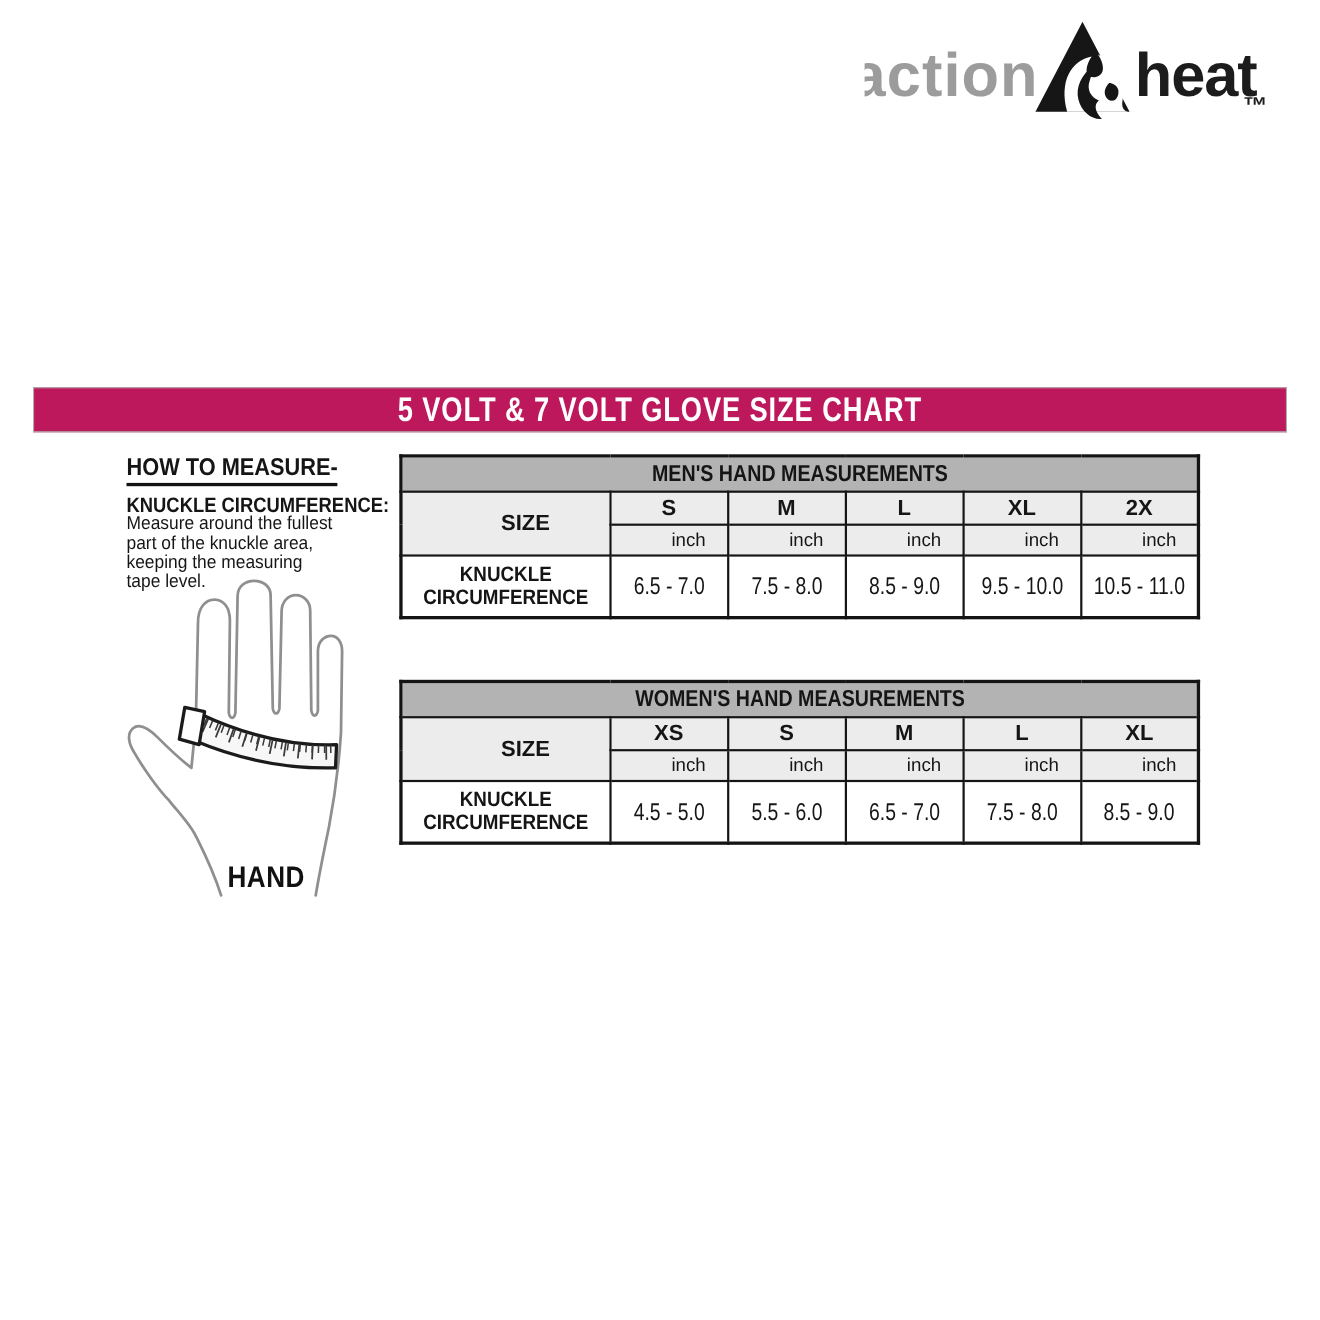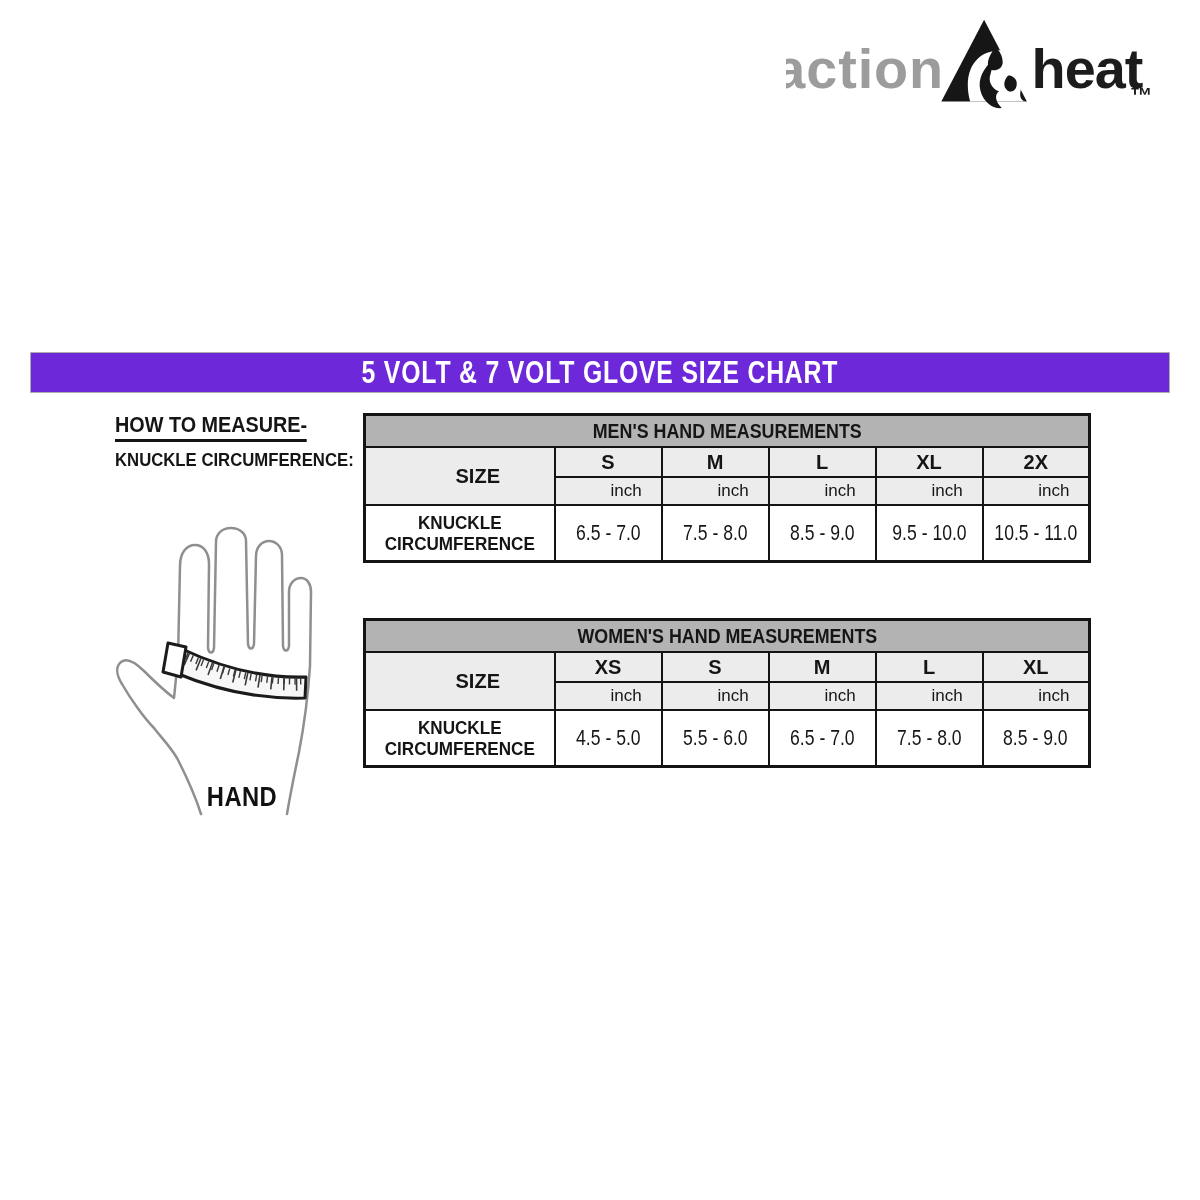--- a/index.html
+++ b/index.html
@@ -5,21 +5,21 @@
   html,body{margin:0;padding:0;background:#fff;}
   .canvas{
     position:relative;width:1200px;height:912px;background:#ffffff;overflow:hidden;
     font-family:"Liberation Sans",sans-serif;color:#151515;
   }
   
   .logo{position:absolute;left:786px;top:16px;width:372px;height:98px;}
   
   .banner{
     position:absolute;left:30px;top:352px;width:1140px;height:41px;
-    background:#6d28d9;border:1px solid #adadad;box-sizing:border-box;
+    background:#be185d;border:1px solid #adadad;box-sizing:border-box;
     display:flex;align-items:center;justify-content:center;
   }
   .banner .txt{
     color:#ffffff;font-size:31px;font-weight:bold;letter-spacing:1px;
     display:inline-block;transform:scaleX(.8);transform-origin:center;white-space:nowrap;
   }
   
   .howto-heading{
     position:absolute;left:115px;top:412px;font-size:22px;font-weight:bold;
     border-bottom:3px solid #141414;padding-bottom:1px;
@@ -83,20 +83,26 @@
     <text x="264" y="77" font-family="Liberation Sans, sans-serif" font-size="60" font-weight="bold" fill="#1c1c1c" letter-spacing="-1">heat</text>
     <text x="394" y="94" text-anchor="end" font-family="Liberation Sans, sans-serif" font-size="24" font-weight="bold" fill="#1c1c1c">™</text>
   </svg>
 
   <div class="banner">
     <span class="txt">5 VOLT &amp; 7 VOLT GLOVE SIZE CHART</span>
   </div>
 
   <div class="howto-heading">HOW TO MEASURE-</div>
   <div class="howto-sub">KNUCKLE CIRCUMFERENCE:</div>
+  <div class="howto-para">
+    <div>Measure around the fullest</div>
+    <div>part of the knuckle area,</div>
+    <div>keeping the measuring</div>
+    <div>tape level.</div>
+  </div>
 
   <svg class="hand-svg" width="244" height="292" viewBox="0 0 244 292">
     <path d="M 93 288
              C 85 263, 76 246, 69 232
              C 62 220, 52 210, 46 202
              C 36 192, 22 172, 14 158
              C 9 150, 7 141, 13 136
              C 19 131, 28 137, 36 145
              C 47 156, 58 166, 66 172
              L 70 132

